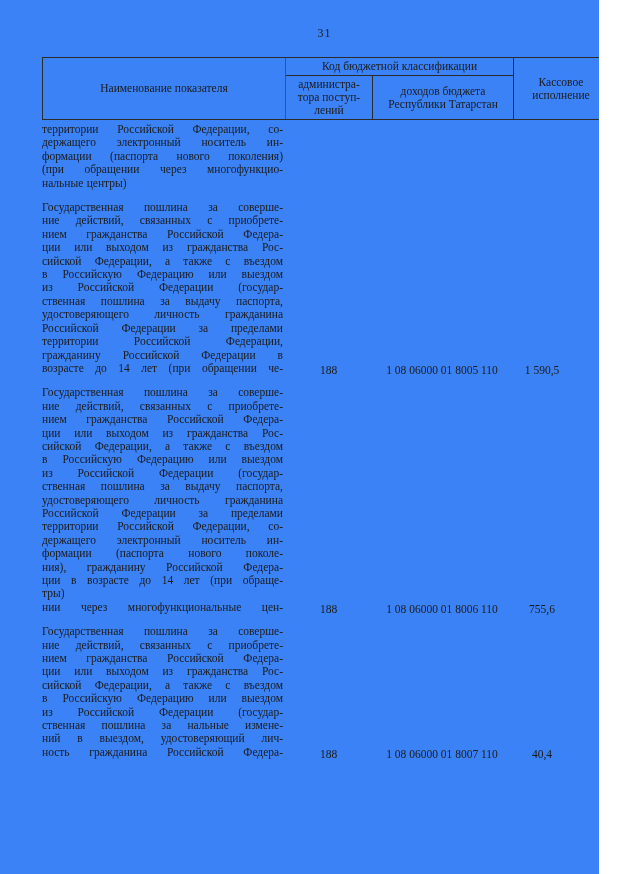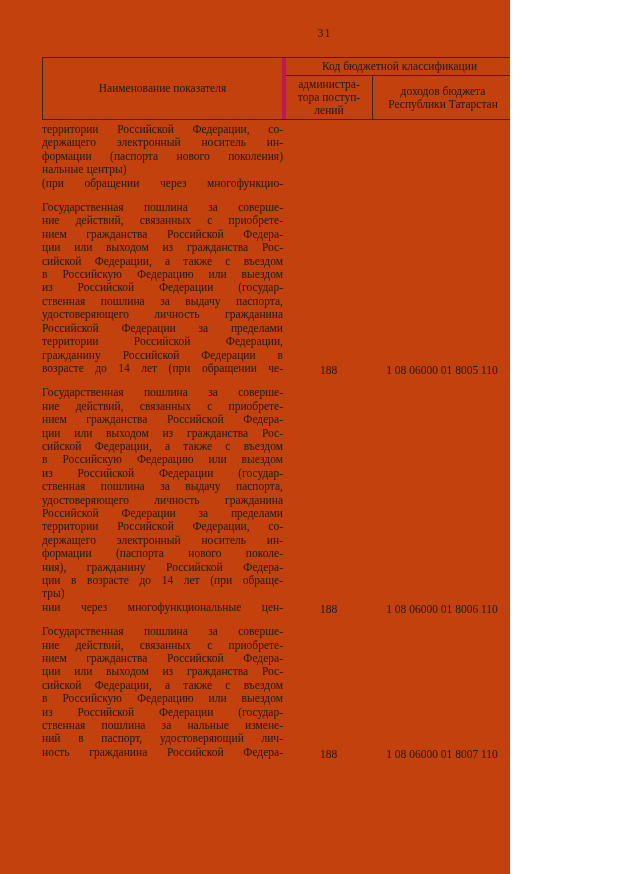--- a/index.html
+++ b/index.html
@@ -1,21 +1,21 @@
 <!DOCTYPE html>
 <html><head>
 <meta charset="utf-8">
 <style>
   * { margin: 0; padding: 0; box-sizing: border-box; }
   html, body { background: #ffffff; }
   .page {
     position: relative;
-    width: 510px;
+    width: 599px;
     height: 874px;
-    background: #c2410c;
+    background: #3b82f6;
     font-family: "Liberation Serif", "DejaVu Serif", serif;
     color: #1b1b1b;
     overflow: hidden;
   }
   .page-number {
     position: absolute;
     top: 26px;
     left: 42px;
     width: 565px;
     text-align: center;
@@ -37,21 +37,21 @@
     line-height: 13px;
   }
   .hcell {
     display: flex;
     align-items: center;
     justify-content: center;
     text-align: center;
     white-space: pre-line;
     padding: 1px 2px;
   }
-  .hcell.indicator { grid-column: 1; grid-row: 1 / 3; border-right: 4px solid #be185d; }
+  .hcell.indicator { grid-column: 1; grid-row: 1 / 3; border-right: 1px solid #be185d; }
   .hcell.code-group { grid-column: 2 / 4; grid-row: 1; border-bottom: 1px solid #2b2b2b; }
   .hcell.admin { grid-column: 2; grid-row: 2; border-right: 1px solid #2b2b2b; }
   .hcell.income { grid-column: 3; grid-row: 2; }
   .hcell.cash { grid-column: 4; grid-row: 1 / 3; border-left: 1px solid #2b2b2b; }
   
   .table-body {
     position: absolute;
     left: 42px;
     top: 123px;
     width: 565px;
@@ -93,22 +93,22 @@
     <div class="hcell cash">Кассовое
 исполнение</div>
   </div>
 
   <div class="table-body">
       <div class="row">
         <div class="row-name">
           <div class="line">территории Российской Федерации, со-</div>
           <div class="line">держащего электронный носитель ин-</div>
           <div class="line">формации (паспорта нового поколения)</div>
+          <div class="line">(при обращении через многофункцио-</div>
           <div class="line no-stretch">нальные центры)</div>
-          <div class="line">(при обращении через многофункцио-</div>
         </div>
       </div>
       <div class="row">
         <div class="row-name">
           <div class="line">Государственная пошлина за соверше-</div>
           <div class="line">ние действий, связанных с приобрете-</div>
           <div class="line">нием гражданства Российской Федера-</div>
           <div class="line">ции или выходом из гражданства Рос-</div>
           <div class="line">сийской Федерации, а также с въездом</div>
           <div class="line">в Российскую Федерацию или выездом</div>
@@ -151,21 +151,21 @@
       <div class="row">
         <div class="row-name">
           <div class="line">Государственная пошлина за соверше-</div>
           <div class="line">ние действий, связанных с приобрете-</div>
           <div class="line">нием гражданства Российской Федера-</div>
           <div class="line">ции или выходом из гражданства Рос-</div>
           <div class="line">сийской Федерации, а также с въездом</div>
           <div class="line">в Российскую Федерацию или выездом</div>
           <div class="line">из Российской Федерации (государ-</div>
           <div class="line">ственная пошлина за нальные измене-</div>
-          <div class="line">ний в паспорт, удостоверяющий лич-</div>
+          <div class="line">ний в выездом, удостоверяющий лич-</div>
           <div class="line">ность гражданина Российской Федера-</div>
         </div>
         <div class="val val-admin">188</div>
         <div class="val val-income">1 08 06000 01 8007 110</div>
         <div class="val val-cash">40,4</div>
       </div>
     </div>
 </div>
 
 </body></html>

